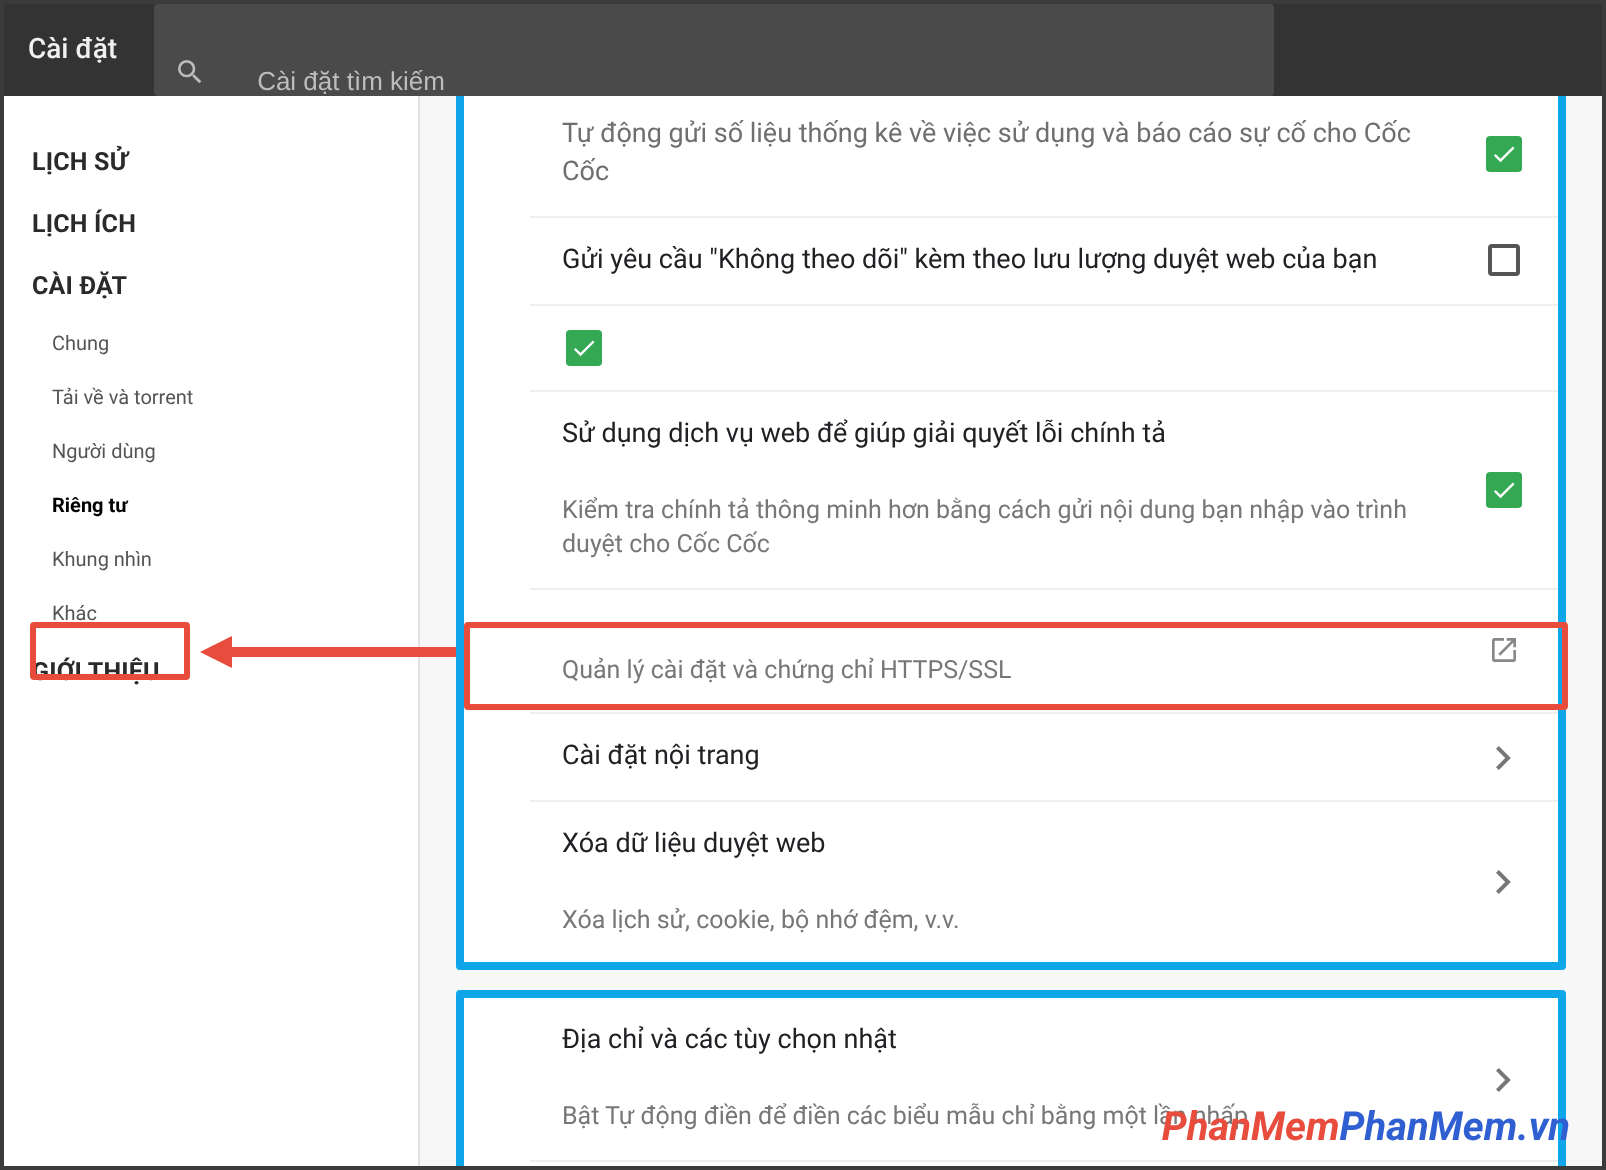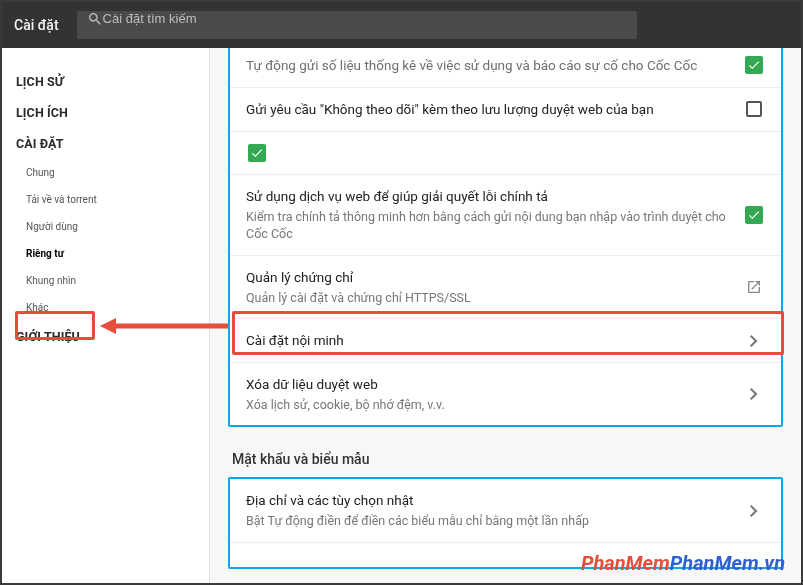--- a/index.html
+++ b/index.html
@@ -24,26 +24,26 @@
   }
   .header-title {
     color: #f1f1f1;
     font-size: 14px;
     font-weight: 500;
     white-space: nowrap;
   }
   .search-wrap {
     flex: 1;
     background: #4a4a4a;
-    height: 28px;
+    height: 46px;
     border-radius: 2px;
     display: flex;
-    align-items: flex-start;
+    align-items: flex-end;
     padding: 0 10px;
-    gap: 0;
+    gap: 26px;
     max-width: 560px;
   }
   .search-icon svg { width: 16px; height: 16px; fill: #bdbdbd; }
   .search-input {
     background: transparent;
     border: none;
     outline: none;
     color: #eee;
     font-size: 13px;
     flex: 1;
@@ -78,43 +78,44 @@
   }
 
   .main {
     flex: 1;
     background: #f7f7f7;
     padding: 0 18px 20px 18px;
     overflow-y: auto;
   }
   .card {
     background: #fff;
-    border: 2px solid #0ea5e9;
+    border: 4px solid #0ea5e9;
     border-radius: 2px;
     margin-top: 10px;
+    padding-left: 33px;
   }
   .row {
     display: flex;
     align-items: center;
     padding: 12px 16px;
     border-bottom: 1px solid #eeeeee;
     gap: 12px;
     cursor: pointer;
   }
   .row:last-child { border-bottom: none; align-items: center; }
   .row-text { flex: 1; min-width: 0; }
   .row-title {
     font-size: 13.5px;
     color: #202124;
     line-height: 1.4;
   }
   .row-sub {
     font-size: 12.5px;
     color: #777;
-    margin-top: 2px;
+    margin-top: 20px;
     line-height: 1.4;
   }
   .row-cut .row-title { color: #6f6f6f; }
   .ctrl { width: 22px; display:flex; align-items:center; justify-content:center; }
   .cb-on {
     width: 18px; height: 18px; background: #34a853; border-radius: 2px;
     display:flex; align-items:center; justify-content:center;
   }
   .cb-on svg { width: 14px; height: 14px; fill: #fff; }
   .cb-off {
@@ -223,53 +224,51 @@
         <div class="ctrl">
             <div class="cb-on">
               <svg viewBox="0 0 24 24">
                 <path d="M9 16.17L4.83 12 3.41 13.41 9 19 21 7l-1.41-1.41z"></path>
               </svg>
             </div>
           </div>
       </div>
       <div class="row">
         <div class="row-text">
-          <div class="row-title">Quản lý chứng chỉ</div>
           <div class="row-sub">Quản lý cài đặt và chứng chỉ HTTPS/SSL</div>
         </div>
         <div class="ctrl ext-icon">
             <svg viewBox="0 0 24 24">
               <path d="M19 19H5V5h7V3H5a2 2 0 00-2 2v14a2 2 0 002 2h14a2 2 0 002-2v-7h-2v7zM14 3v2h3.59l-9.83 9.83 1.41 1.41L19 6.41V10h2V3h-7z"></path>
             </svg>
           </div>
       </div>
       <div class="row">
         <div class="row-text">
-          <div class="row-title">Cài đặt nội minh</div>
+          <div class="row-title">Cài đặt nội trang</div>
         </div>
         <div class="ctrl chev">
             <svg viewBox="0 0 8 12">
               <path d="M0 10.59L4.58 6 0 1.41 1.41 0l6 6-6 6z"></path>
             </svg>
           </div>
       </div>
       <div class="row">
         <div class="row-text">
           <div class="row-title">Xóa dữ liệu duyệt web</div>
           <div class="row-sub">Xóa lịch sử, cookie, bộ nhớ đệm, v.v.</div>
         </div>
         <div class="ctrl chev">
             <svg viewBox="0 0 8 12">
               <path d="M0 10.59L4.58 6 0 1.41 1.41 0l6 6-6 6z"></path>
             </svg>
           </div>
       </div>
     </div>
 
-    <div class="section-title">Mật khẩu và biểu mẫu</div>
 
     <div class="card">
       <div class="row">
         <div class="row-text">
           <div class="row-title">Địa chỉ và các tùy chọn nhật</div>
           <div class="row-sub">Bật Tự động điền để điền các biểu mẫu chỉ bằng một lần nhấp</div>
         </div>
         <div class="ctrl chev">
             <svg viewBox="0 0 8 12">
               <path d="M0 10.59L4.58 6 0 1.41 1.41 0l6 6-6 6z"></path>

